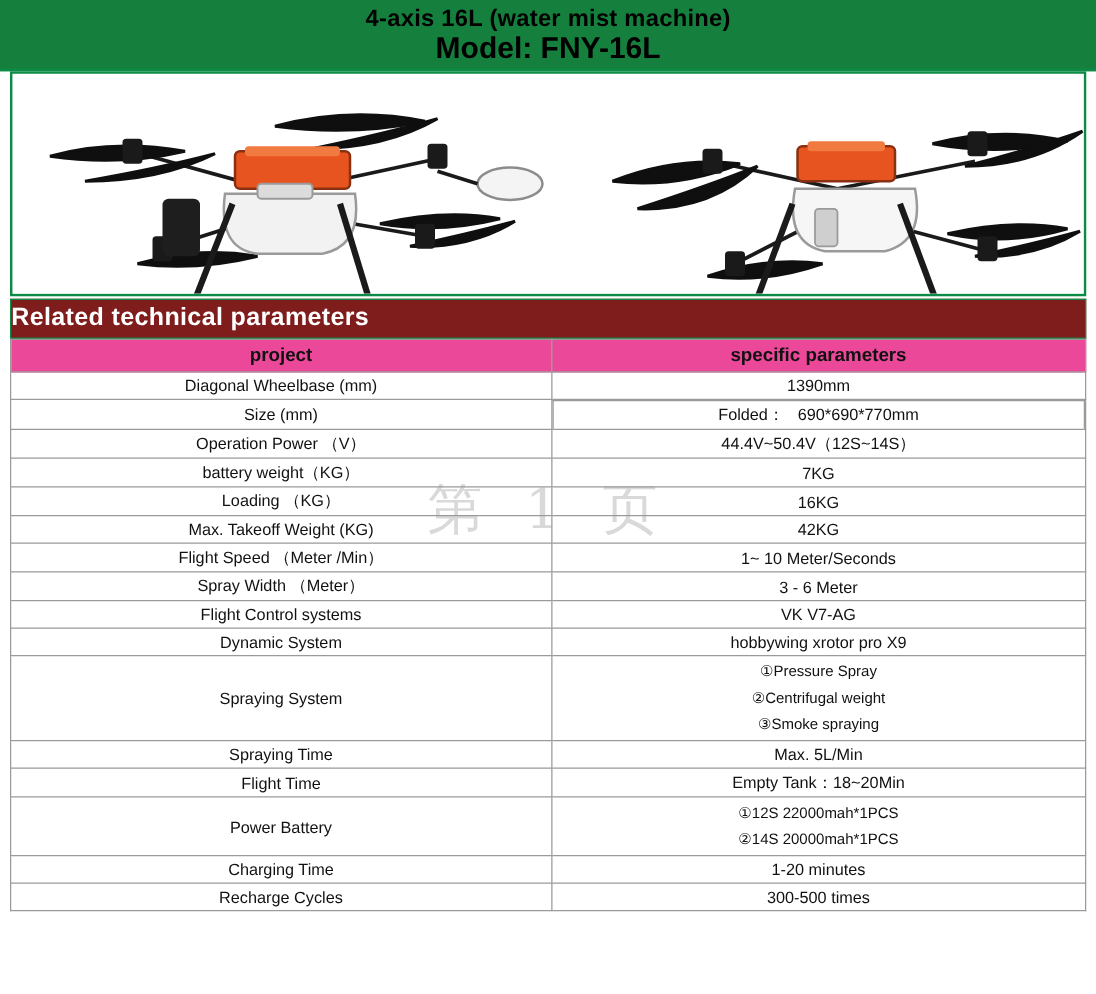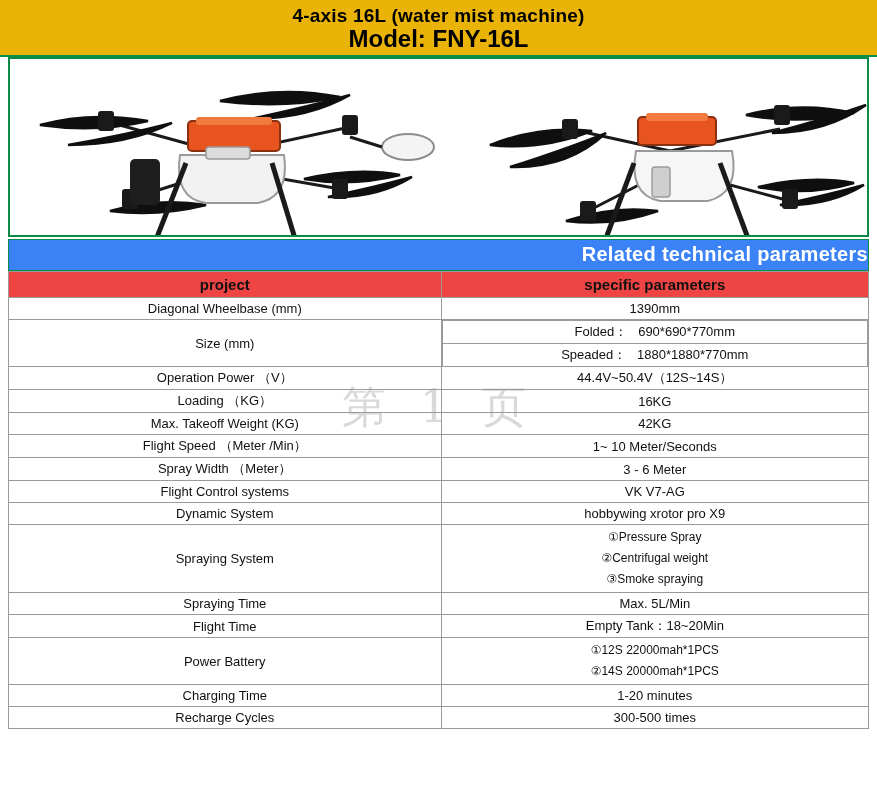--- a/index.html
+++ b/index.html
@@ -11,21 +11,21 @@
   }
   #page {
     width: 877px;
     height: 795px;
     position: relative;
     background: #ffffff;
     overflow: hidden;
   }
   
   .header {
-    background: #eab308;
+    background: #15803d;
     color: #000000;
     text-align: center;
     padding: 4px 0 5px 0;
     border-bottom: 2px solid #0c8b46;
   }
   .header .line1 {
     font-size: 19px;
     font-weight: bold;
     letter-spacing: 0.2px;
     line-height: 23px;
@@ -42,23 +42,23 @@
     border: 2px solid #0c8b46;
     background: #ffffff;
     position: relative;
     overflow: hidden;
   }
   .drone-svg { display: block; width: 100%; height: 100%; }
 
   
   .section-title {
     margin: 2px 8px 0 8px;
-    background: #3b82f6;
+    background: #7f1d1d;
     color: #ffffff;
-    text-align: right;
+    text-align: left;
     font-size: 20px;
     font-weight: bold;
     padding: 3px 0 4px 0;
     border: 1px solid #0c8b46;
     letter-spacing: 0.3px;
   }
 
   
   table.spec {
     margin: 0 8px;
@@ -70,21 +70,21 @@
   }
   table.spec td, table.spec th {
     border: 1px solid #9a9a9a;
     font-size: 13px;
     color: #111111;
     text-align: center;
     padding: 2px 4px;
     background: transparent;
   }
   table.spec thead th {
-    background: #ef4444;
+    background: #ec4899;
     font-size: 15px;
     font-weight: bold;
     padding: 4px;
   }
   .col-a { width: 50.3%; }
   .col-b { width: 49.7%; }
   .subrow td { border: 1px solid #9a9a9a; }
   .sub-inner {
     display: block;
     font-size: 12px;
@@ -241,34 +241,32 @@
         <td>Size (mm)</td>
         <td style="padding:0">
           <table class="nested">
             <tbody>
                 <tr>
               <td class="lbl">
                 <span>Folded：</span>
                 &nbsp;&nbsp;<span>690*690*770mm</span>
               </td>
             </tr>
-            <tr>
-              <td class="lbl">
-                <span>Speaded：</span>
-                &nbsp;&nbsp;<span>1880*1880*770mm</span>
-              </td>
-            </tr>
           </tbody>
             </table>
         </td>
       </tr>
 
       <tr class="row">
         <td>Operation Power （V）</td>
         <td>44.4V~50.4V（12S~14S）</td>
+      </tr>
+      <tr class="row">
+        <td>battery weight（KG）</td>
+        <td>7KG</td>
       </tr>
       <tr class="row">
         <td>Loading （KG）</td>
         <td>16KG</td>
       </tr>
       <tr class="row">
         <td>Max. Takeoff Weight (KG)</td>
         <td>42KG</td>
       </tr>
       <tr class="row">

